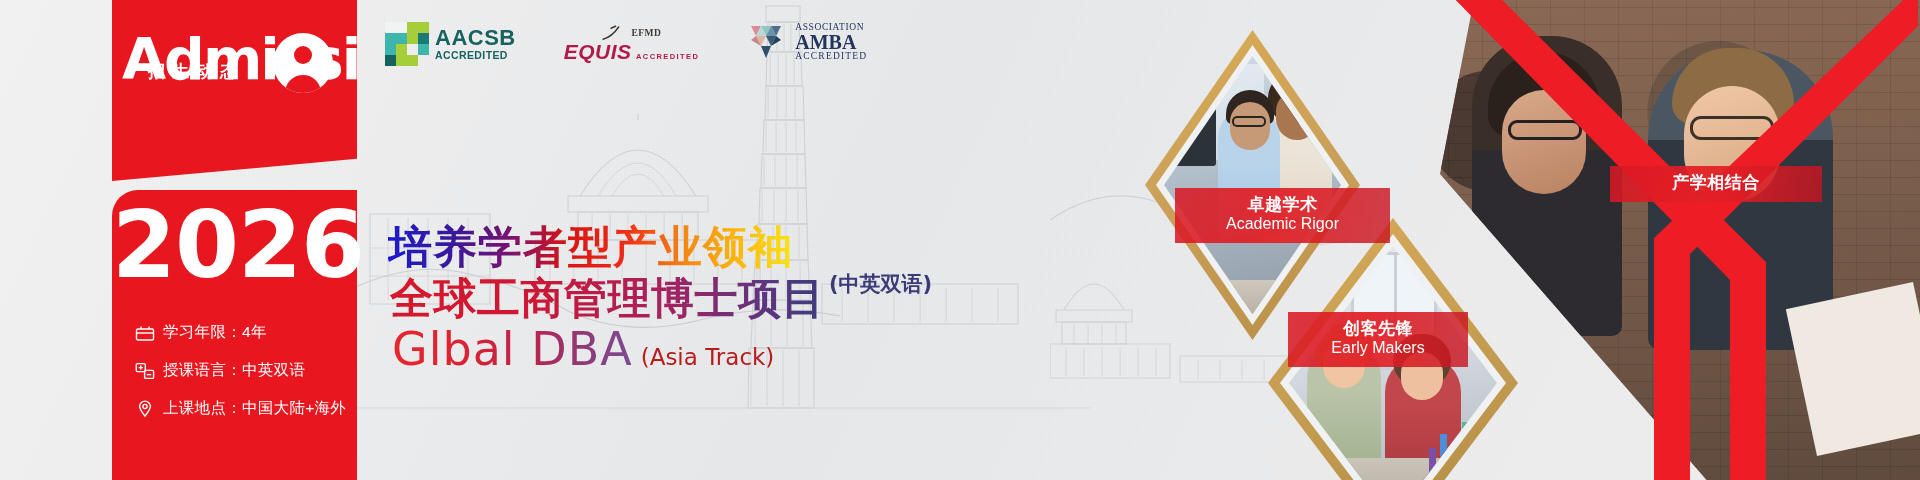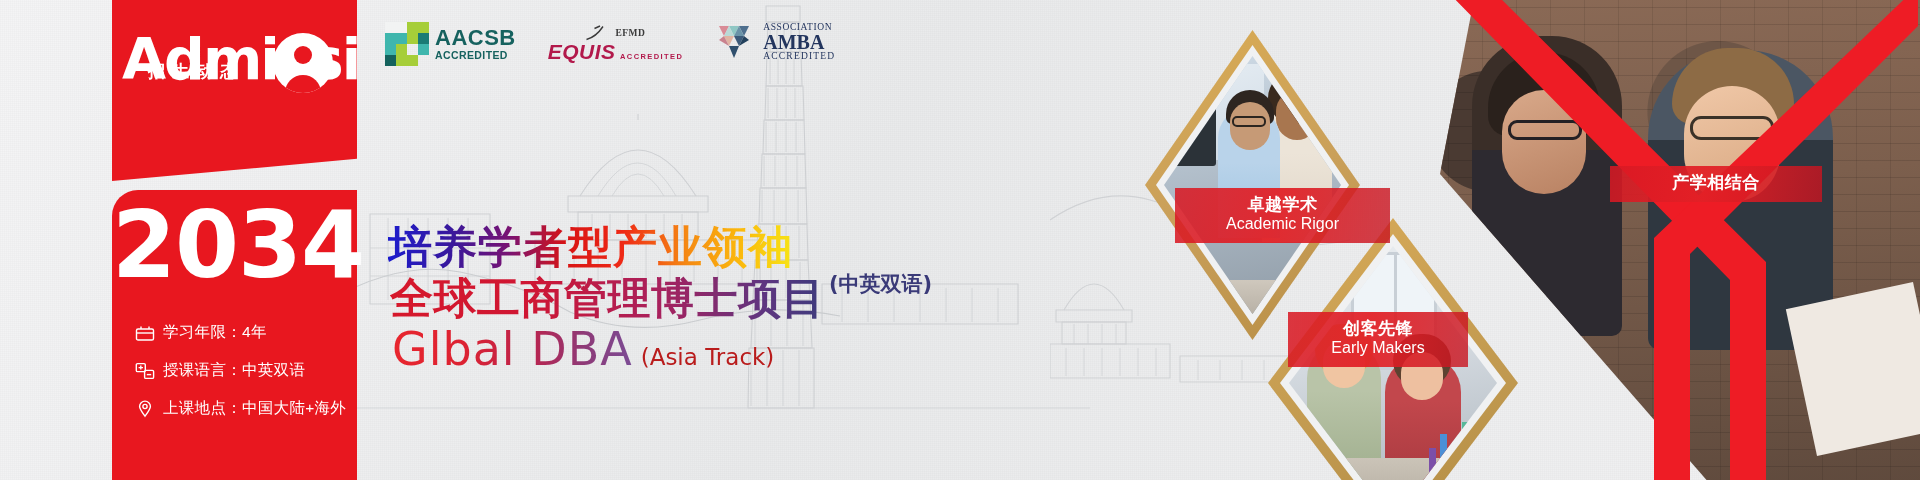--- a/index.html
+++ b/index.html
@@ -85,21 +85,21 @@
     font-family: "DejaVu Sans", sans-serif;
   }
 
   
   .info-list { position: absolute; left: 134px; top: 322px; width: 215px; }
   .info-row { display: flex; align-items: center; margin-bottom: 17px; color: #fff; }
   .info-row .ico { width: 22px; height: 20px; flex: 0 0 22px; margin-right: 7px; display:flex; align-items:center; justify-content:center;}
   .info-row .txt { font-size: 15.5px; font-weight: 400; letter-spacing: .3px; white-space: nowrap; }
 
   
-  .accreds { position: absolute; left: 385px; top: 22px; display: flex; align-items: flex-start; gap: 32px; }
+  .accreds { position: absolute; left: 385px; top: 22px; display: flex; align-items: flex-start; gap: 48px; }
   .accred { display: flex; align-items: center; gap: 6px; }
 
   .aacsb-mark { width: 44px; height: 44px; flex: 0 0 44px; }
   .aacsb-text { line-height: 1.0; font-family: "Liberation Sans", sans-serif; }
   .aacsb-text .t1 { font-size: 22px; font-weight: 700; color: #16625f; letter-spacing: .5px; display:block; }
   .aacsb-text .t2 { font-size: 10.5px; font-weight: 700; color: #16625f; letter-spacing: .4px; display:block; margin-top:1px;}
 
   .equis-wrap { text-align: center; padding-top: 2px; }
   .equis-top { display: flex; align-items: center; justify-content: center; gap: 4px; height: 18px;}
   .efmd-lbl { font-size: 9.5px; font-weight: 700; color: #3b3b3b; letter-spacing: .5px; font-family:"Liberation Serif", serif;}
@@ -347,21 +347,21 @@
     <div class="red-top"></div>
     <div class="red-bottom"></div>
 
     <div class="wordmark">Admission</div>
     <div class="wordmark-cn">招生动态</div>
     <div class="avatar-circle">
       <div class="avatar-head"></div>
       <div class="avatar-body"></div>
     </div>
 
-    <div class="year">2034</div>
+    <div class="year">2026</div>
 
     <div class="info-list">
       <div class="info-row">
         <span class="ico">
           <svg width="20" height="18" viewBox="0 0 20 18" fill="none" stroke="#fff" stroke-width="1.4">
             <rect x="1.5" y="5" width="17" height="11" rx="1.6"></rect>
             <path d="M1.5 9h17"></path>
               <path d="M6 5V2.6M14 5V2.6"></path>
           </svg>
         </span>

